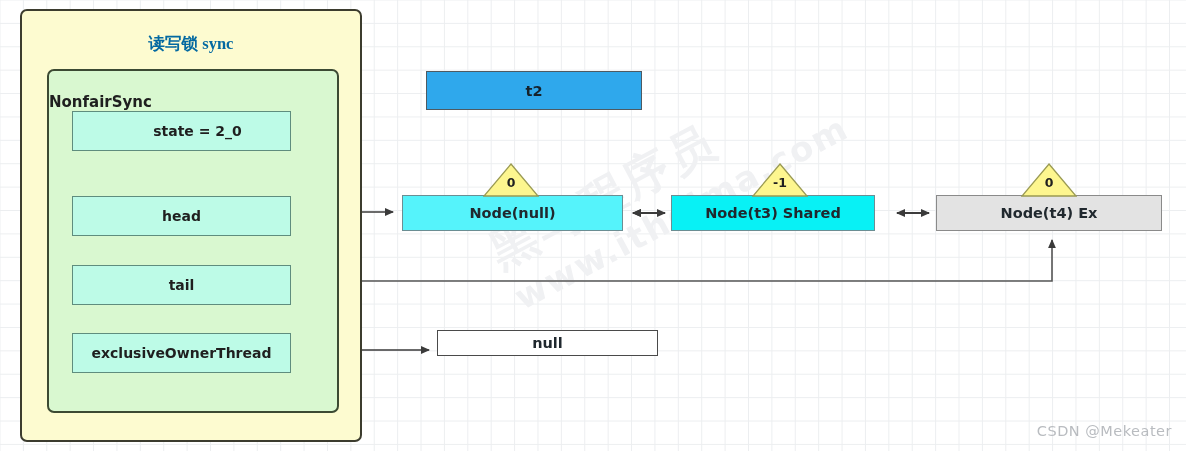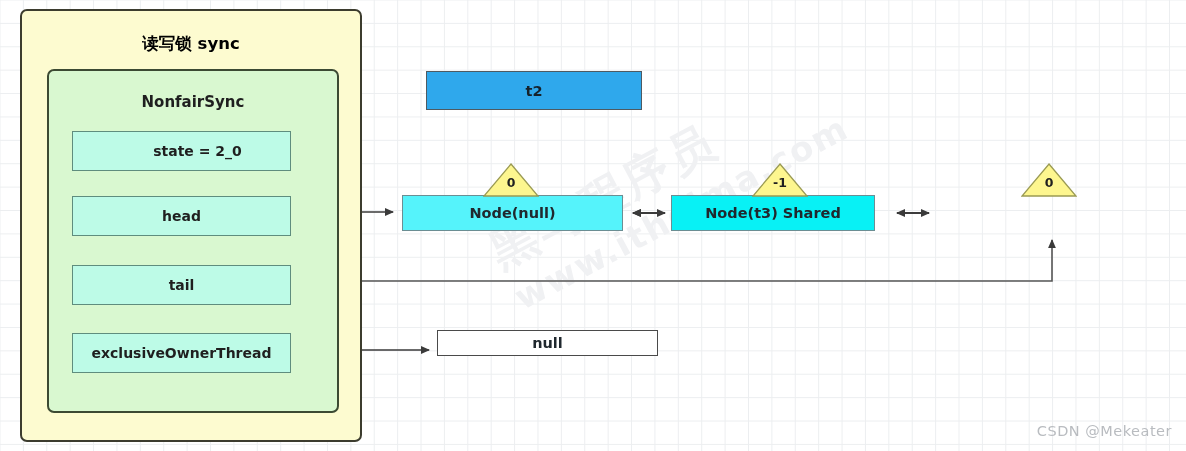--- a/index.html
+++ b/index.html
@@ -44,42 +44,42 @@
   .sync-outer{
     left:20px;top:9px;width:342px;height:433px;
     background:#fdfbd0;
     border:2.5px solid #3c3c2e;
     border-radius:7px;
     display:block;
   }
   .sync-title{
     position:absolute;left:0;top:22px;width:100%;
     text-align:center;
-    font-size:16.5px;font-weight:bold;color:#000000;
+    font-size:16.5px;font-weight:bold;color:#0369a1;font-family:Liberation Serif, serif;
   }
   .nonfair{
     position:absolute;left:25px;top:58px;width:288px;height:340px;
     background:#d9f8d0;
     border:2.2px solid #3c4a33;
     border-radius:7px;
   }
   .nonfair-title{
     position:absolute;left:0;top:22px;width:100%;
-    text-align:center;
+    text-align:left;
     font-size:15px;font-weight:bold;color:#1f1f1f;
   }
   .field{
     position:absolute;left:23px;width:219px;height:40px;
     background:#bdfbe7;
     border:1.6px solid #5f8d7e;
     display:flex;align-items:center;justify-content:center;
     font-size:14px;font-weight:bold;color:#1f1f1f;
     box-sizing:border-box;
   }
-  .f-state{top:60px;padding-left:32px;}
+  .f-state{top:40px;padding-left:32px;}
   .f-head{top:125px;}
   .f-tail{top:194px;}
   .f-owner{top:262px;}
 
   
   .t2{
     left:426px;top:71px;width:216px;height:39px;
     background:#2fa8ec;
     border:1.6px solid #4e5a62;
     font-size:14.5px;font-weight:bold;color:#16222b;
@@ -165,20 +165,21 @@
       <div class="field f-head">head</div>
       <div class="field f-tail">tail</div>
       <div class="field f-owner">exclusiveOwnerThread</div>
     </div>
   </div>
 
   <div class="box t2">t2</div>
 
   <div class="box node node-null">Node(null)</div>
   <div class="box node node-t3">Node(t3) Shared</div>
+  <div class="box node node-t4">Node(t4) Ex</div>
 
   <div class="badge-wrap b1">
     <svg width="56" height="34">
       <polygon points="28,1 55,33 1,33" fill="#fdf68f" stroke="#9a9a53" stroke-width="1.3"></polygon>
     </svg>
     <div class="lbl">0</div>
   </div>
   <div class="badge-wrap b2">
     <svg width="56" height="34">
       <polygon points="28,1 55,33 1,33" fill="#fdf68f" stroke="#9a9a53" stroke-width="1.3"></polygon>

